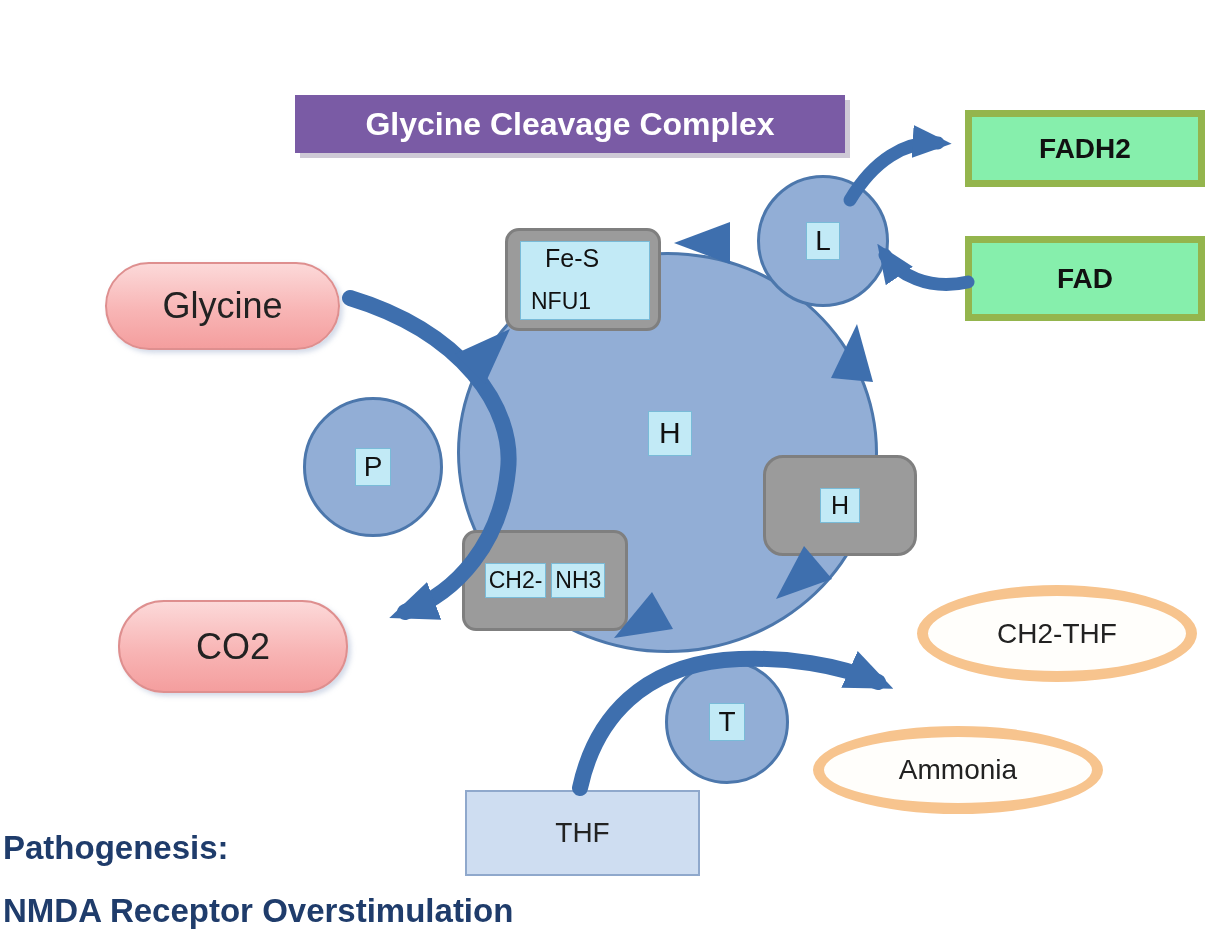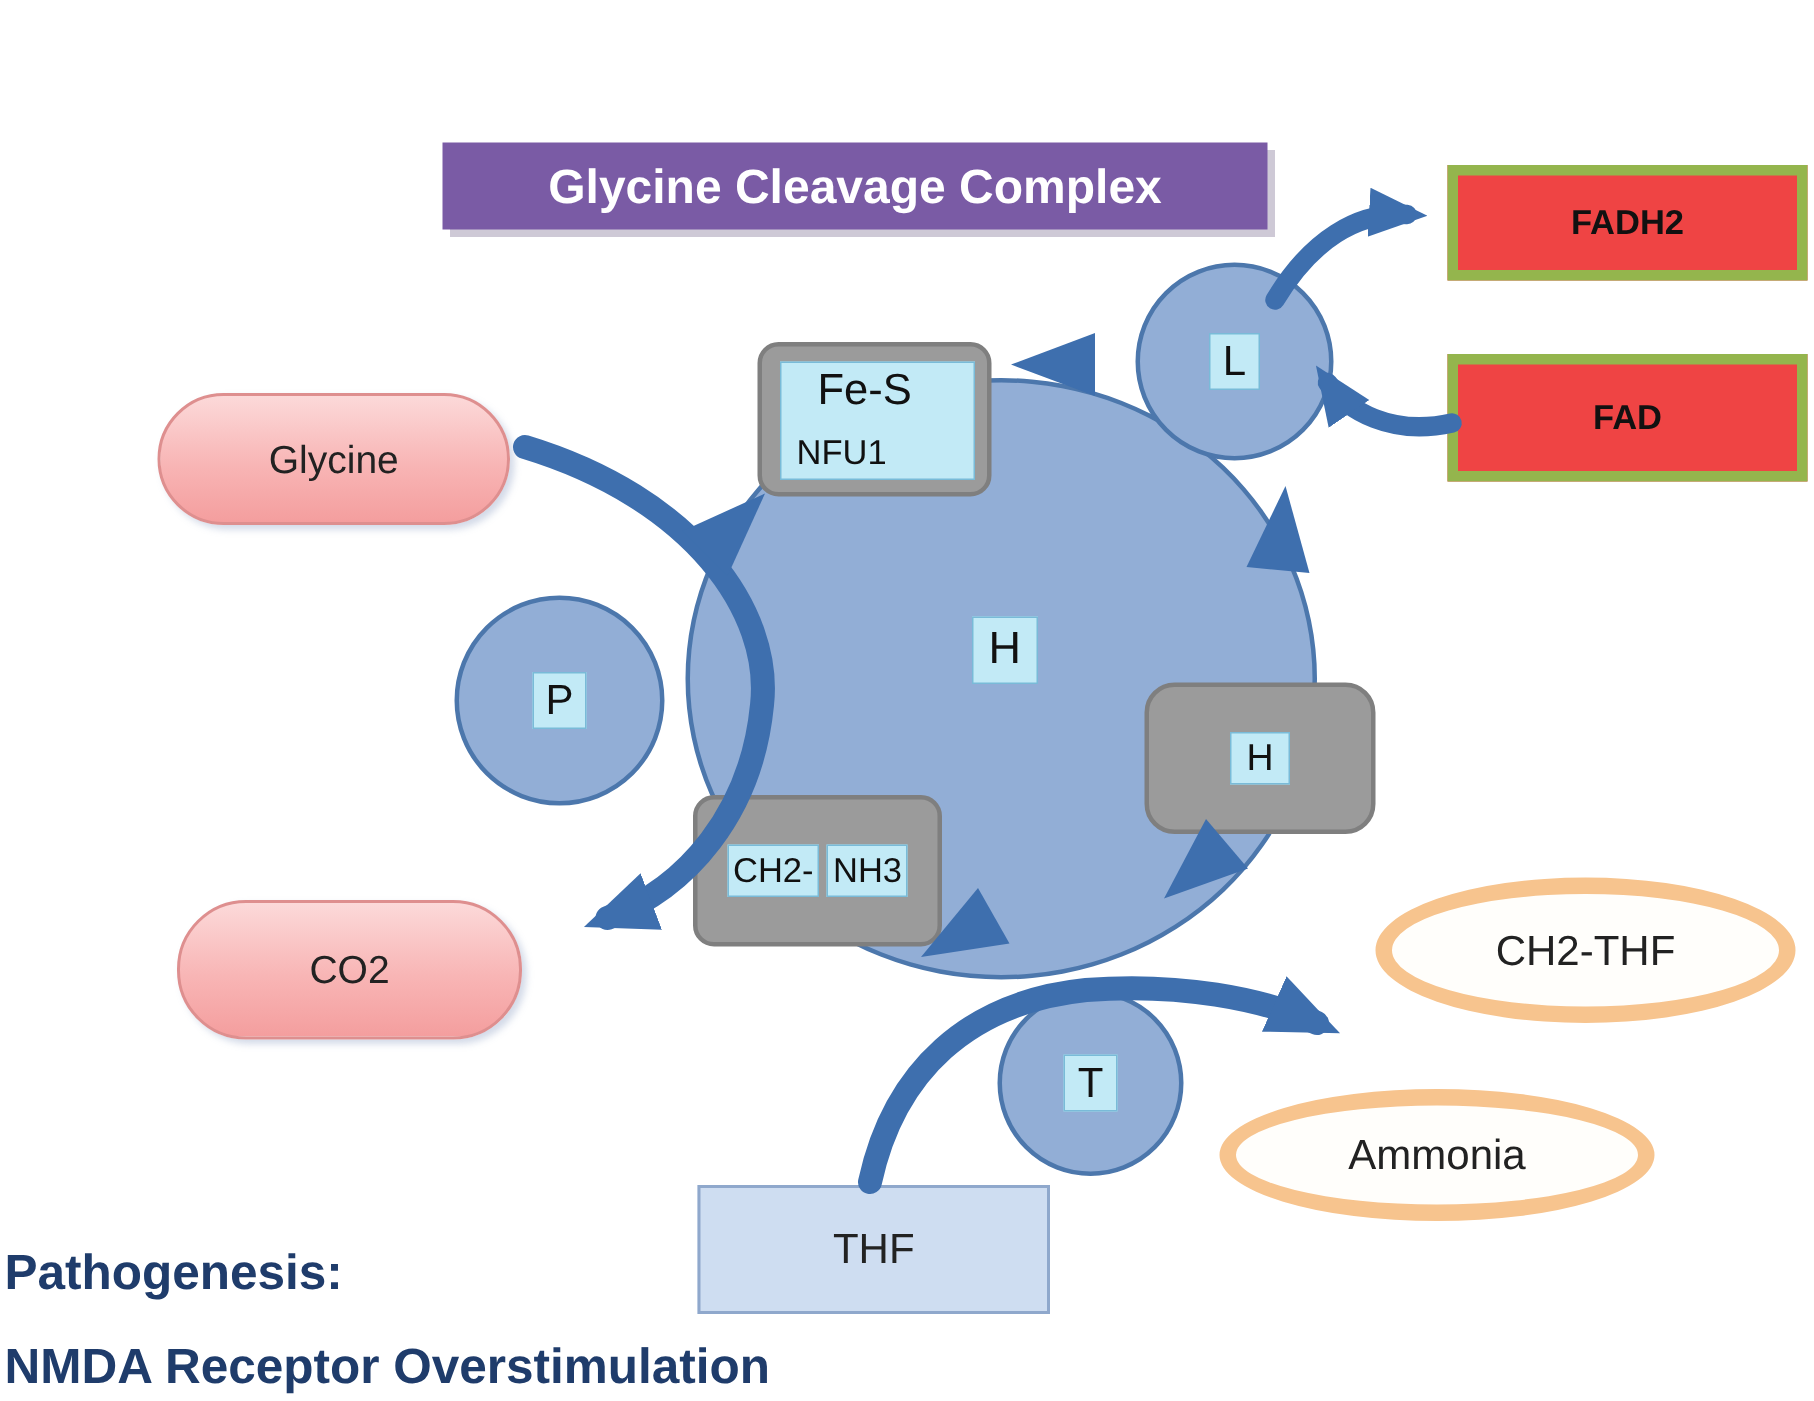--- a/index.html
+++ b/index.html
@@ -41,49 +41,49 @@
 
   .gray-box {
     position:absolute; background:#9B9B9B; border:3px solid #7F7F7F;
   }
   .fes-box { left:505px; top:228px; width:156px; height:103px; border-radius:14px; padding:10px 8px 8px 12px; }
   .cyan-panel {
     background:#C2EAF6; border:1px solid #79BBD8; width:100%; height:100%;
     padding:2px 8px 4px 8px; display:flex; flex-direction:column; justify-content:space-between;
     color:#111;
   }
-  .cyan-panel .row1 { font-size:29px; padding-left:16px; }
+  .cyan-panel .row1 { font-size:25px; padding-left:16px; }
   .cyan-panel .row2 { font-size:23px; padding-left:2px; }
 
   .ch2nh3-box {
     left:462px; top:530px; width:166px; height:101px; border-radius:14px;
     display:flex; align-items:center; justify-content:center; gap:5px;
   }
   .ch2nh3-box .chip { font-size:23px; padding:3px 3px; }
 
   .hbox {
     left:763px; top:455px; width:154px; height:101px; border-radius:20px;
     display:flex; align-items:center; justify-content:center;
   }
   .hbox .chip { font-size:25px; padding:2px 10px; }
 
   .pill {
     position:absolute; display:flex; align-items:center; justify-content:center;
-    font-size:26px; color:#222;
+    font-size:36px; color:#222;
     background:linear-gradient(180deg,#FCD9D9 0%, #F8B5B5 55%, #F49E9E 100%);
     border:2px solid #DE8F8F; border-radius:46px;
     box-shadow:3px 3px 5px rgba(130,150,190,0.35);
   }
   .glycine-pill { left:105px; top:262px; width:235px; height:88px; }
   .co2-pill { left:118px; top:600px; width:230px; height:93px; }
 
   .green-box {
-    position:absolute; background:#ef4444; border:7px solid #94B54D;
+    position:absolute; background:#86efac; border:7px solid #94B54D;
     display:flex; align-items:center; justify-content:center;
-    font-size:23px; font-weight:bold; color:#111;
+    font-size:28px; font-weight:bold; color:#111;
   }
   .fadh2-box { left:965px; top:110px; width:240px; height:77px; }
   .fad-box { left:965px; top:236px; width:240px; height:85px; }
 
   .orange-ellipse {
     position:absolute; border:11px solid #F7C48E; border-radius:50%;
     background:#FFFEFB; display:flex; align-items:center; justify-content:center;
     font-size:28px; color:#222;
   }
   .ch2thf-ellipse { left:917px; top:585px; width:280px; height:97px; }

